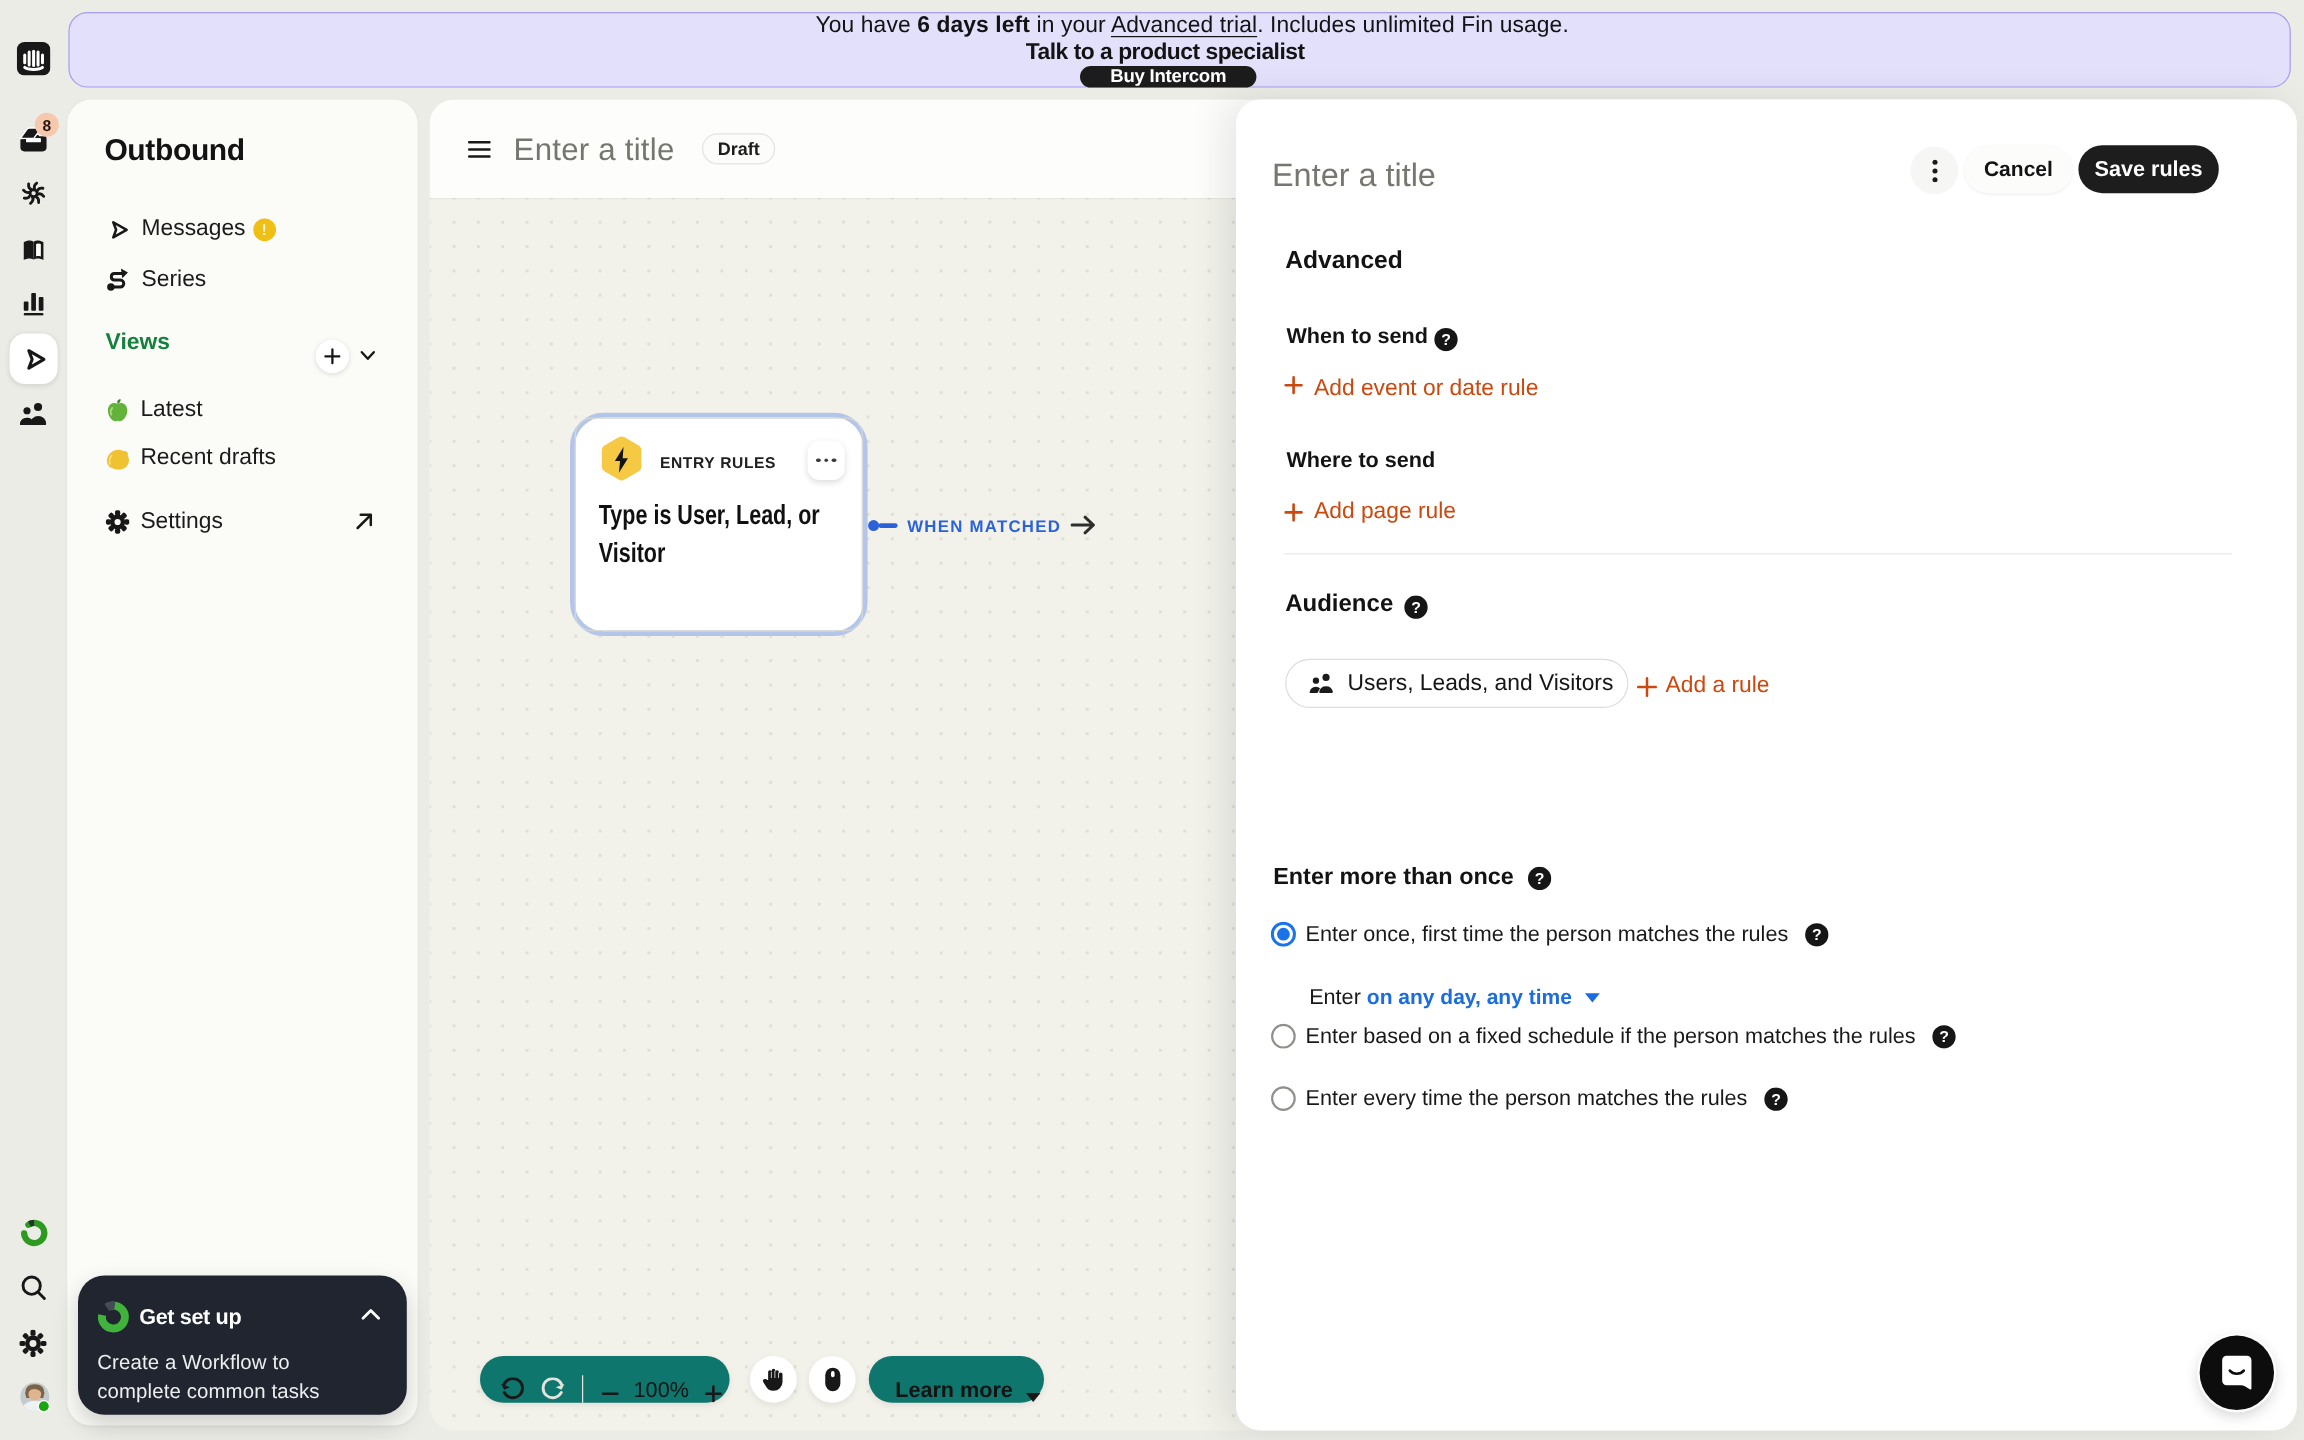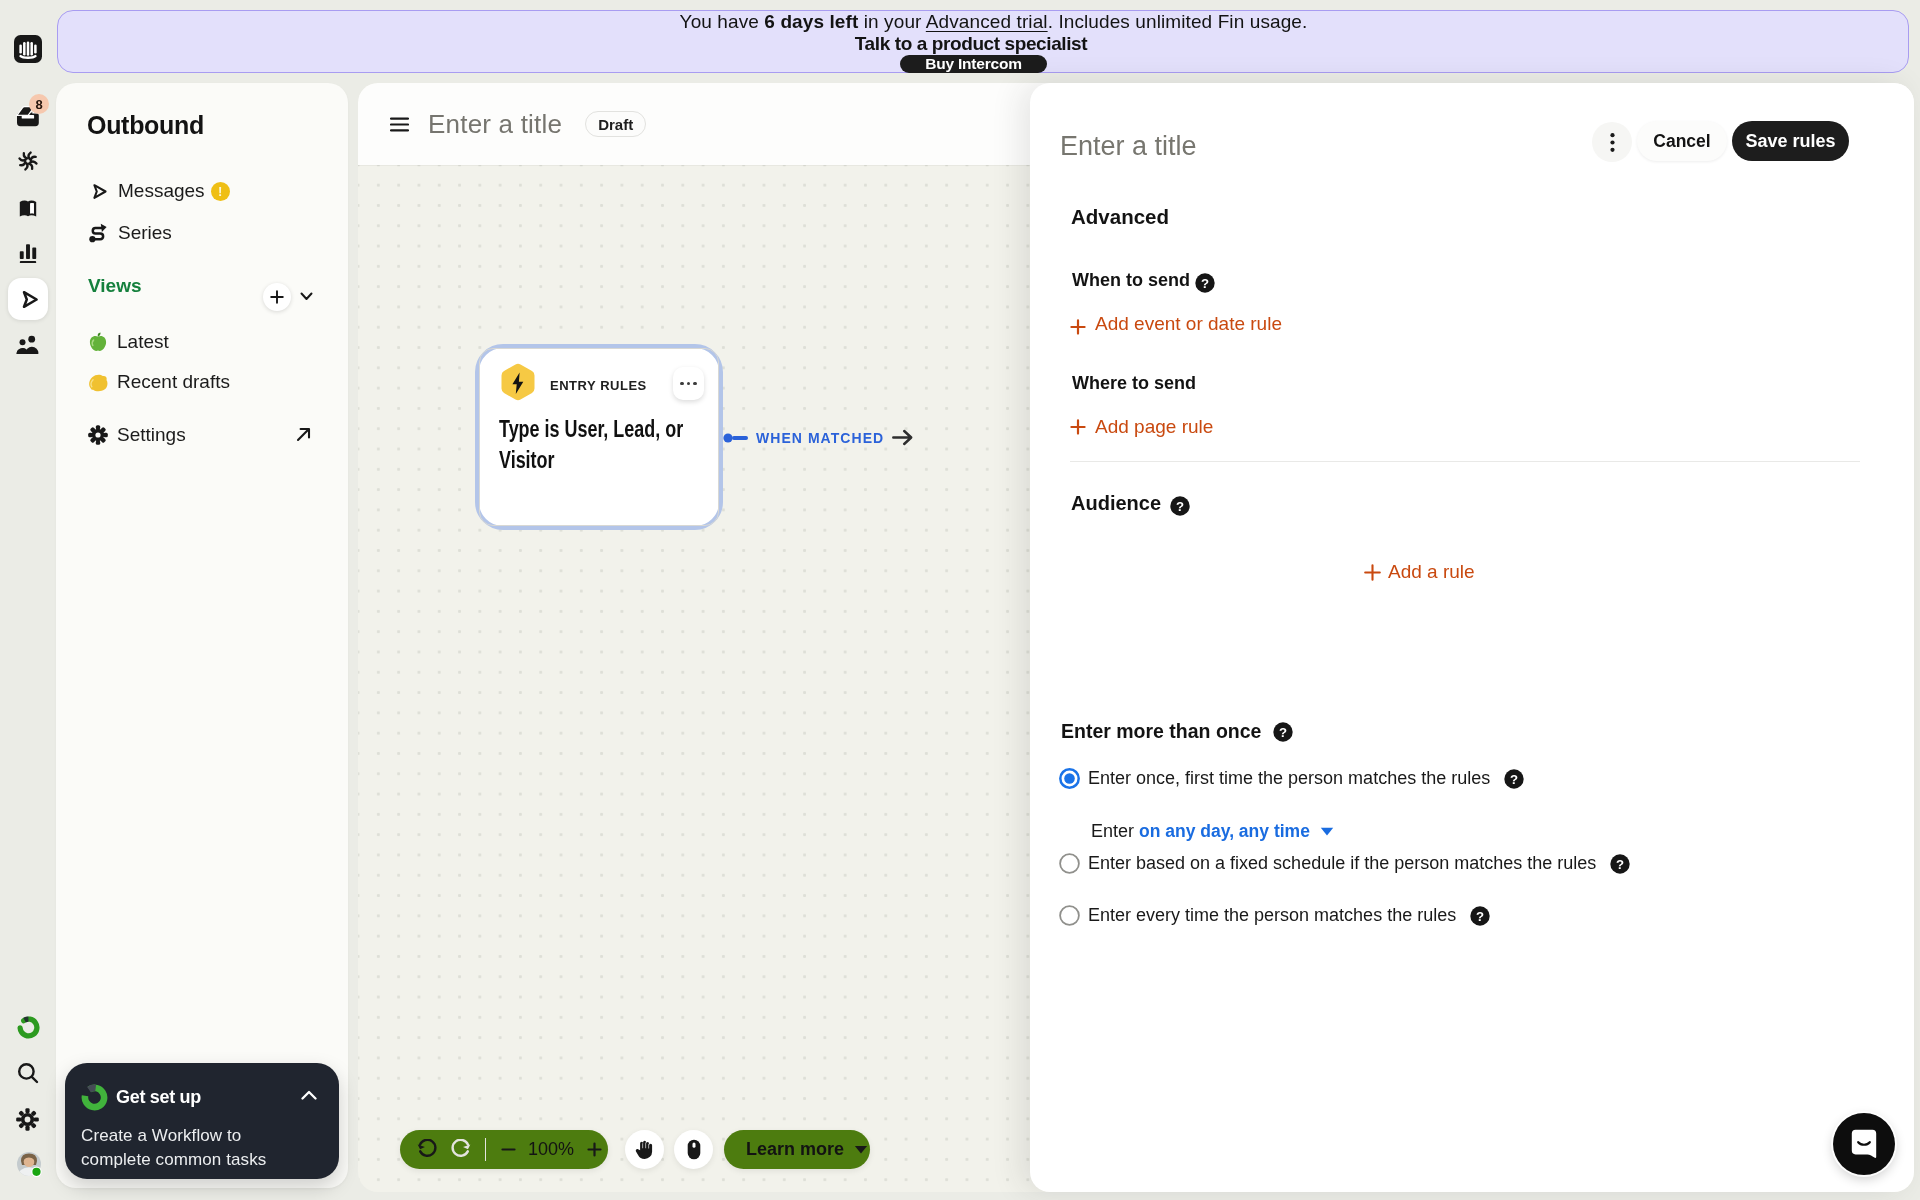--- a/index.html
+++ b/index.html
@@ -46,22 +46,22 @@
     border-radius:10px; box-shadow:0 2px 5px rgba(0,0,0,0.14); display:flex; align-items:center; justify-content:center; gap:3px;}
   #card .dots3 i { width:3.6px; height:3.6px; border-radius:50%; background:#3c3c3c; display:block;}
   #card .txt { position:absolute; left:20px; top:66px; width:250px; font-size:23px; font-weight:700;
     color:#101010; line-height:31px; transform:scaleX(0.78); transform-origin:0 0;}
 
   
   #whenmatched { position:absolute; left:365px; top:346px; display:flex; align-items:center; }
   #whenmatched .lbl { color:#2b62d9; font-weight:700; font-size:14px; letter-spacing:1.05px; }
 
   
-  .tb-pill { position:absolute; background:#4d7c0f; border-radius:19.5px; box-shadow:0 2px 6px rgba(0,0,0,0.08);
-    display:flex; align-items:center; }
+  .tb-pill { position:absolute; background:#0f766e; border-radius:19.5px; box-shadow:0 2px 6px rgba(0,0,0,0.08);
+    display:flex; align-items:flex-end; }
   .tb-circ { position:absolute; background:#fff; border-radius:50%; box-shadow:0 2px 6px rgba(0,0,0,0.08);
     display:flex; align-items:center; justify-content:center; }
 
   
   #panel { left:1030px; top:83px; width:884px; height:1109px; background:#fff; border-radius:20px;
     box-shadow:-10px 0 30px rgba(40,40,35,0.10); }
   #panel .title { position:absolute; left:30px; top:48px; font-size:27px; font-weight:500; color:#77766f; }
   .pill-btn { position:absolute; height:40px; border-radius:20px; display:flex; align-items:center;
     justify-content:center; font-size:20px; font-weight:700; }
   #kebab { position:absolute; left:562px; top:39px; width:40px; height:40px; border-radius:50%;
@@ -374,21 +374,21 @@
 
   <div class="abs" style="left:41px; top:122px; font-size:20.5px; font-weight:700; color:#131313;">Advanced</div>
 
   <div class="abs" style="left:42px; top:185px; display:flex; align-items:center; font-size:18px; font-weight:700; color:#131313;">When to send
     <svg class="qm" width="20" height="20" viewBox="0 0 20 20" style="margin-left:5px; margin-top:5px;">
         <circle cx="10" cy="10" r="9.7" fill="#161616"></circle>
         <text x="10" y="14.6" font-size="13.2" font-weight="700" fill="#fff" text-anchor="middle" font-family="Liberation Sans">?</text>
       </svg>
   </div>
 
-  <div class="abs" style="left:40px; top:230px; display:flex; align-items:flex-end; color:#c9490f;">
+  <div class="abs" style="left:40px; top:230px; display:flex; align-items:flex-start; color:#c9490f;">
     <svg width="16" height="16" viewBox="0 0 16 16">
         <path d="M8 1.4 V14.6 M1.4 8 H14.6" stroke="#c9490f" stroke-width="2.2" stroke-linecap="round"></path>
       </svg>
     <span style="margin-left:9px; font-size:19px; font-weight:500;">Add event or date rule</span>
   </div>
 
   <div class="abs" style="left:42px; top:290px; font-size:18px; font-weight:700; color:#131313;">Where to send</div>
 
   <div class="abs" style="left:40px; top:333px; display:flex; align-items:center; color:#c9490f;">
     <svg width="16" height="16" viewBox="0 0 16 16">
@@ -399,20 +399,31 @@
 
   <div class="abs" style="left:40px; top:378px; width:790px; height:1px; background:#e9e9e7;"></div>
 
   <div class="abs" style="left:41px; top:408px; display:flex; align-items:center; font-size:20px; font-weight:700; color:#131313;">Audience
     <svg class="qm" width="20" height="20" viewBox="0 0 20 20" style="margin-left:9px; margin-top:5px;">
         <circle cx="10" cy="10" r="9.7" fill="#161616"></circle>
         <text x="10" y="14.6" font-size="13.2" font-weight="700" fill="#fff" text-anchor="middle" font-family="Liberation Sans">?</text>
       </svg>
   </div>
 
+  <div class="abs" style="left:41px; top:466px; width:286px; height:41px; border:1.5px solid #dcdcd8; border-radius:21px; background:#fff; display:flex; align-items:center;">
+    <svg style="margin-left:18px;" width="23" height="19" viewBox="0 0 24 21">
+      <g fill="#1b1b1b">
+        <circle cx="15.9" cy="5.0" r="3.3"></circle>
+        <path d="M9.6 18.4 a6.4 6.4 0 0 1 12.6 0 q0 0.9 -0.9 0.9 h-10.8 q-0.9 0 -0.9 -0.9 Z"></path>
+        <circle cx="6.6" cy="8.0" r="2.9"></circle>
+        <path d="M0.8 19.3 a5.8 5.8 0 0 1 9.6 -4.3 l-2.4 4.3 Z"></path>
+      </g>
+    </svg>
+    <span style="margin-left:10px; font-size:19px; font-weight:500; color:#161616; white-space:nowrap;">Users, Leads, and Visitors</span>
+  </div>
   <div class="abs" style="left:334px; top:478px; display:flex; align-items:center; color:#c9490f;">
     <svg width="17" height="17" viewBox="0 0 17 17">
         <path d="M8.5 1.2 V15.8 M1.2 8.5 H15.8" stroke="#c9490f" stroke-width="2.1" stroke-linecap="round"></path>
       </svg>
     <span style="margin-left:7px; font-size:19px; font-weight:500;">Add a rule</span>
   </div>
 
 
   <div class="abs" style="left:31px; top:637px; display:flex; align-items:center; font-size:19.5px; font-weight:700; color:#131313;">Enter more than once
     <svg class="qm" width="20" height="20" viewBox="0 0 20 20" style="margin-left:12px;">

